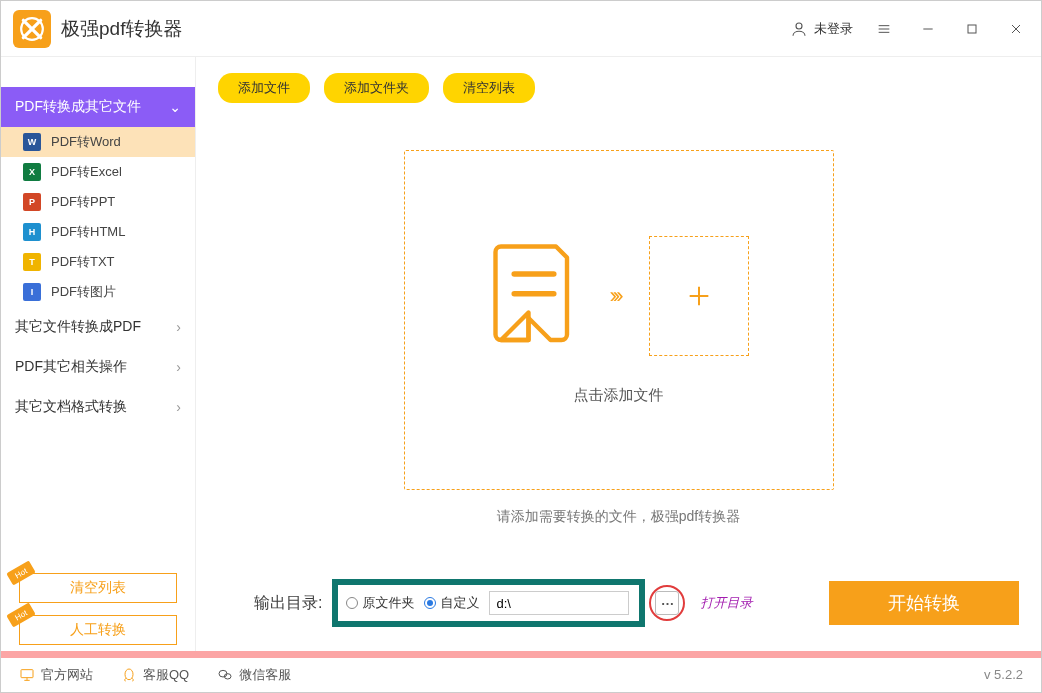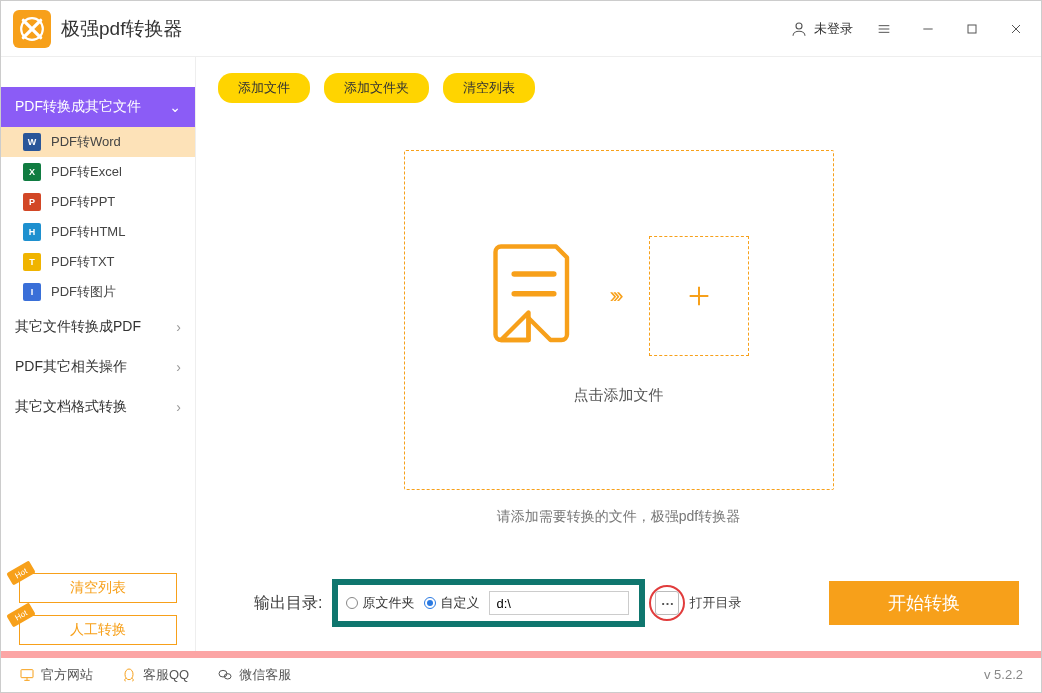--- a/index.html
+++ b/index.html
@@ -42,21 +42,21 @@
 .output-row { padding: 22px 22px 24px; display: flex; align-items: center; gap: 10px; }
 .out-label { color: #404040; font-size: 16px; margin-left: 36px; }
 .radio-group { display: flex; align-items: center; gap: 10px; border: 6px solid #0f766e; padding: 6px 10px 6px 8px; position: relative; }
 .radio { display: flex; align-items: center; gap: 4px; cursor: pointer; }
 .radio-dot { width: 12px; height: 12px; border: 1px solid #888; border-radius: 50%; display: flex; align-items: center; justify-content: center; }
 .radio.selected .radio-dot::after { content: ""; width: 6px; height: 6px; background: #2a7ae2; border-radius: 50%; }
 .radio.selected .radio-dot { border-color: #2a7ae2; }
 .path-input { width: 140px; height: 24px; border: 1px solid #ccc; padding: 0 6px; font-size: 13px; background: #fff; }
 .browse-btn { width: 24px; height: 24px; border: 1px solid #bbb; border-radius: 3px; background: #fff; display: flex; align-items: center; justify-content: center; cursor: pointer; font-weight: bold; color: #555; position: relative; }
 .browse-circle { border: 2px solid #e13c3c; border-radius: 50%; width: 36px; height: 36px; position: absolute; pointer-events: none; }
-.open-link { color: #404040; cursor: pointer; margin-left: 0; }
+.open-link { color: #a21caf; cursor: pointer; margin-left: 11px; font-style: italic; }
 .output-spacer { flex: 1; }
 .start-btn { background: #f7a01a; color: #fff; border: none; width: 190px; height: 44px; font-size: 18px; cursor: pointer; }
 
 .footer { height: 40px; border-top: 7px solid #fca5a5; display: flex; align-items: center; padding: 0 18px; gap: 28px; font-size: 13px; color: #555; }
 .footer-item { display: flex; align-items: center; gap: 6px; cursor: pointer; }
 .footer-spacer { flex: 1; }
 .ver { color: #888; margin-left: 16px; }
 .qq-icon { color: #f7a01a; }
 </style>
 </head>

